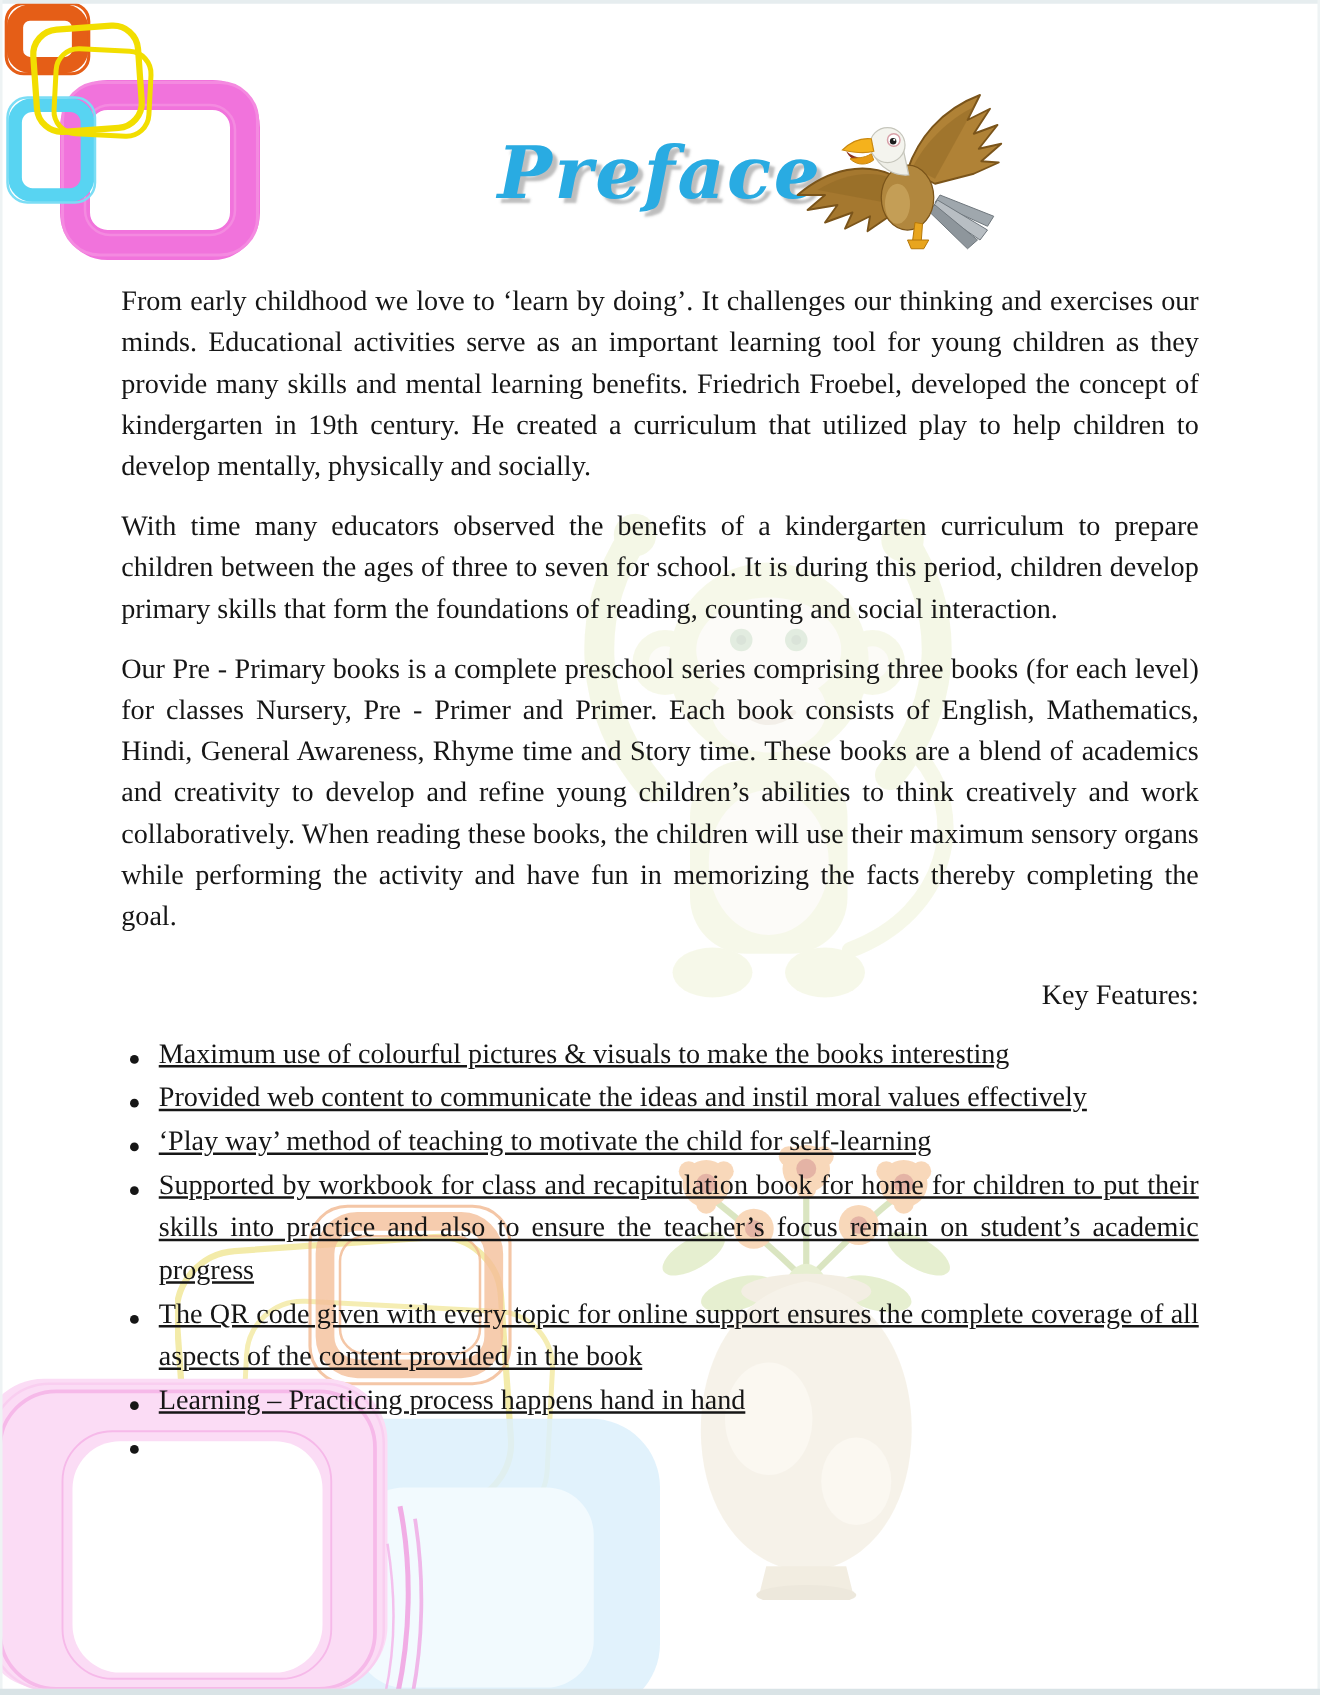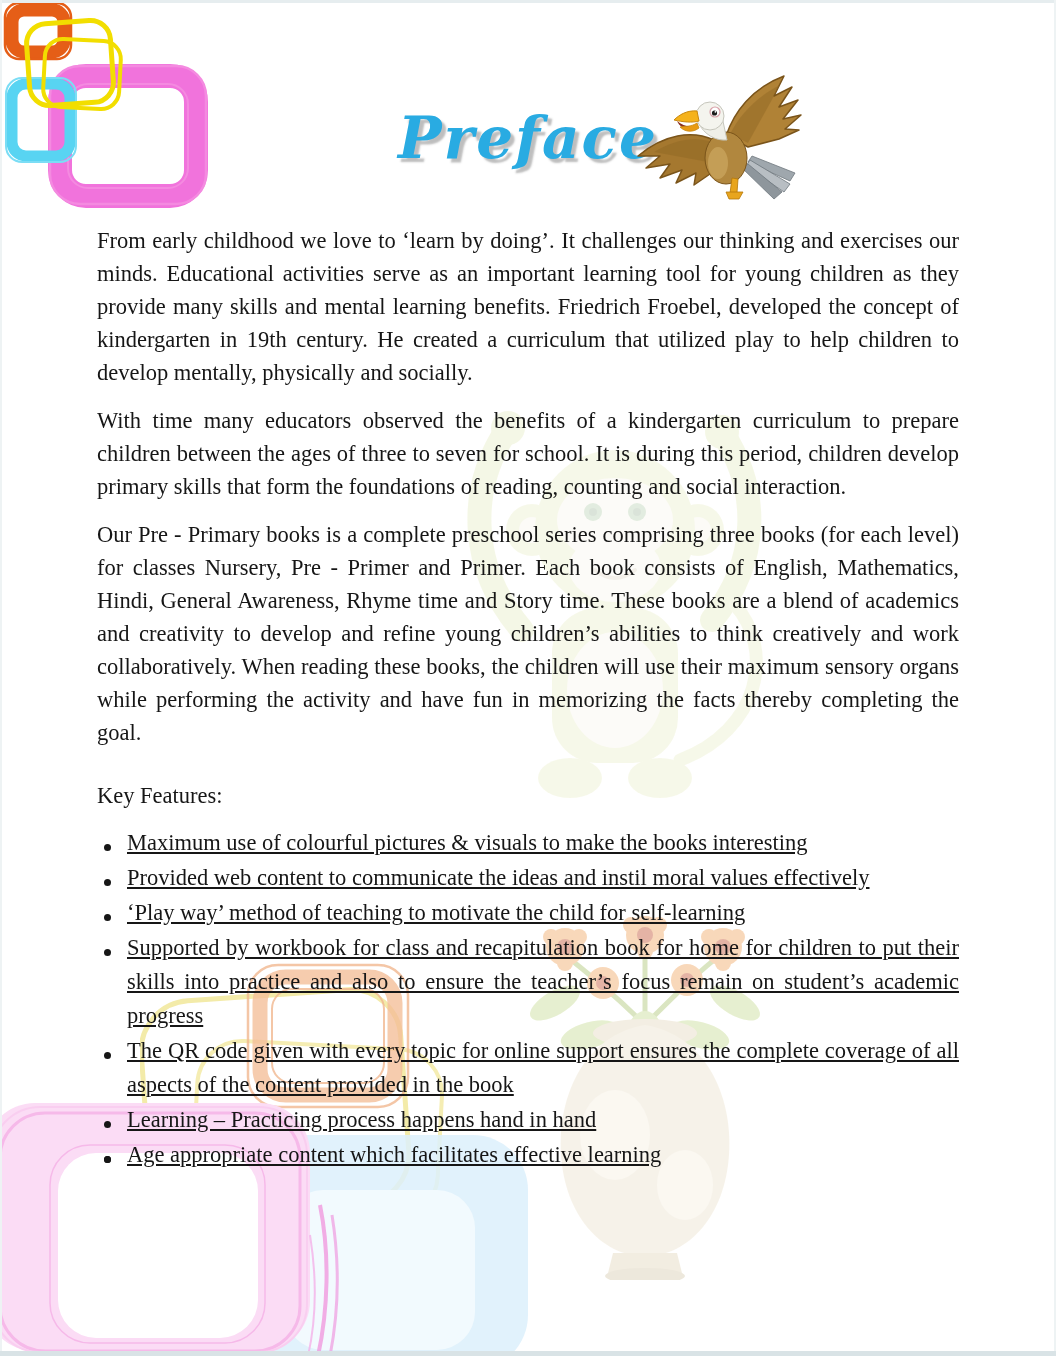--- a/index.html
+++ b/index.html
@@ -27,21 +27,21 @@
     text-align:center;z-index:4;
   }
   .eagle{position:absolute;left:630px;top:70px;z-index:4;}
 
   .content{
     position:absolute;left:97px;top:220px;width:862px;z-index:5;
     font-size:22.5px;line-height:33px;text-align:justify;
   }
   .content p{margin:4px 0 15px 0;}
   .kf-heading{
-    margin:30px 0 14px 0;font-size:22.5px;font-weight:normal;line-height:33px;text-align:left;
+    margin:30px 0 14px 0;font-size:22.5px;font-weight:normal;line-height:33px;text-align:right;
   }
   .kf-list{list-style:none;margin:0;padding:0;}
   .kf-list li{
     position:relative;padding-left:30px;line-height:34px;margin-bottom:1px;text-align:justify;text-decoration:underline;
   }
   .dot{
     position:absolute;left:7px;top:18px;width:7px;height:7px;border-radius:50%;
     background:#161616;
   }
 </style>
@@ -185,21 +185,20 @@
     <h2 class="kf-heading">Key Features:</h2>
 
     <ul class="kf-list">
       <li><span class="dot"></span><span>Maximum use of colourful pictures &amp; visuals to make the books interesting</span></li>
       <li><span class="dot"></span><span>Provided web content to communicate the ideas and instil moral values effectively</span></li>
       <li><span class="dot"></span><span>‘Play way’ method of teaching to motivate the child for self-learning</span></li>
       <li><span class="dot"></span><span>Supported by workbook for class and recapitulation book for home for children to put their skills into practice and also to ensure the teacher’s focus remain on student’s academic progress</span></li>
       <li><span class="dot"></span><span>The QR code given with every topic for online support ensures the complete coverage of all aspects of the content provided in the book</span></li>
       <li><span class="dot"></span><span>Learning – Practicing process happens hand in hand</span></li>
       <li><span class="dot"></span></li>
-      <li><span class="dot"></span><span>Age appropriate content which facilitates effective learning</span></li>
     </ul>
   </div>
 
   <div class="edge-top"></div>
   <div class="edge-left"></div>
   <div class="edge-right"></div>
   <div class="edge-bottom"></div>
 </div>
 
 </body></html>

